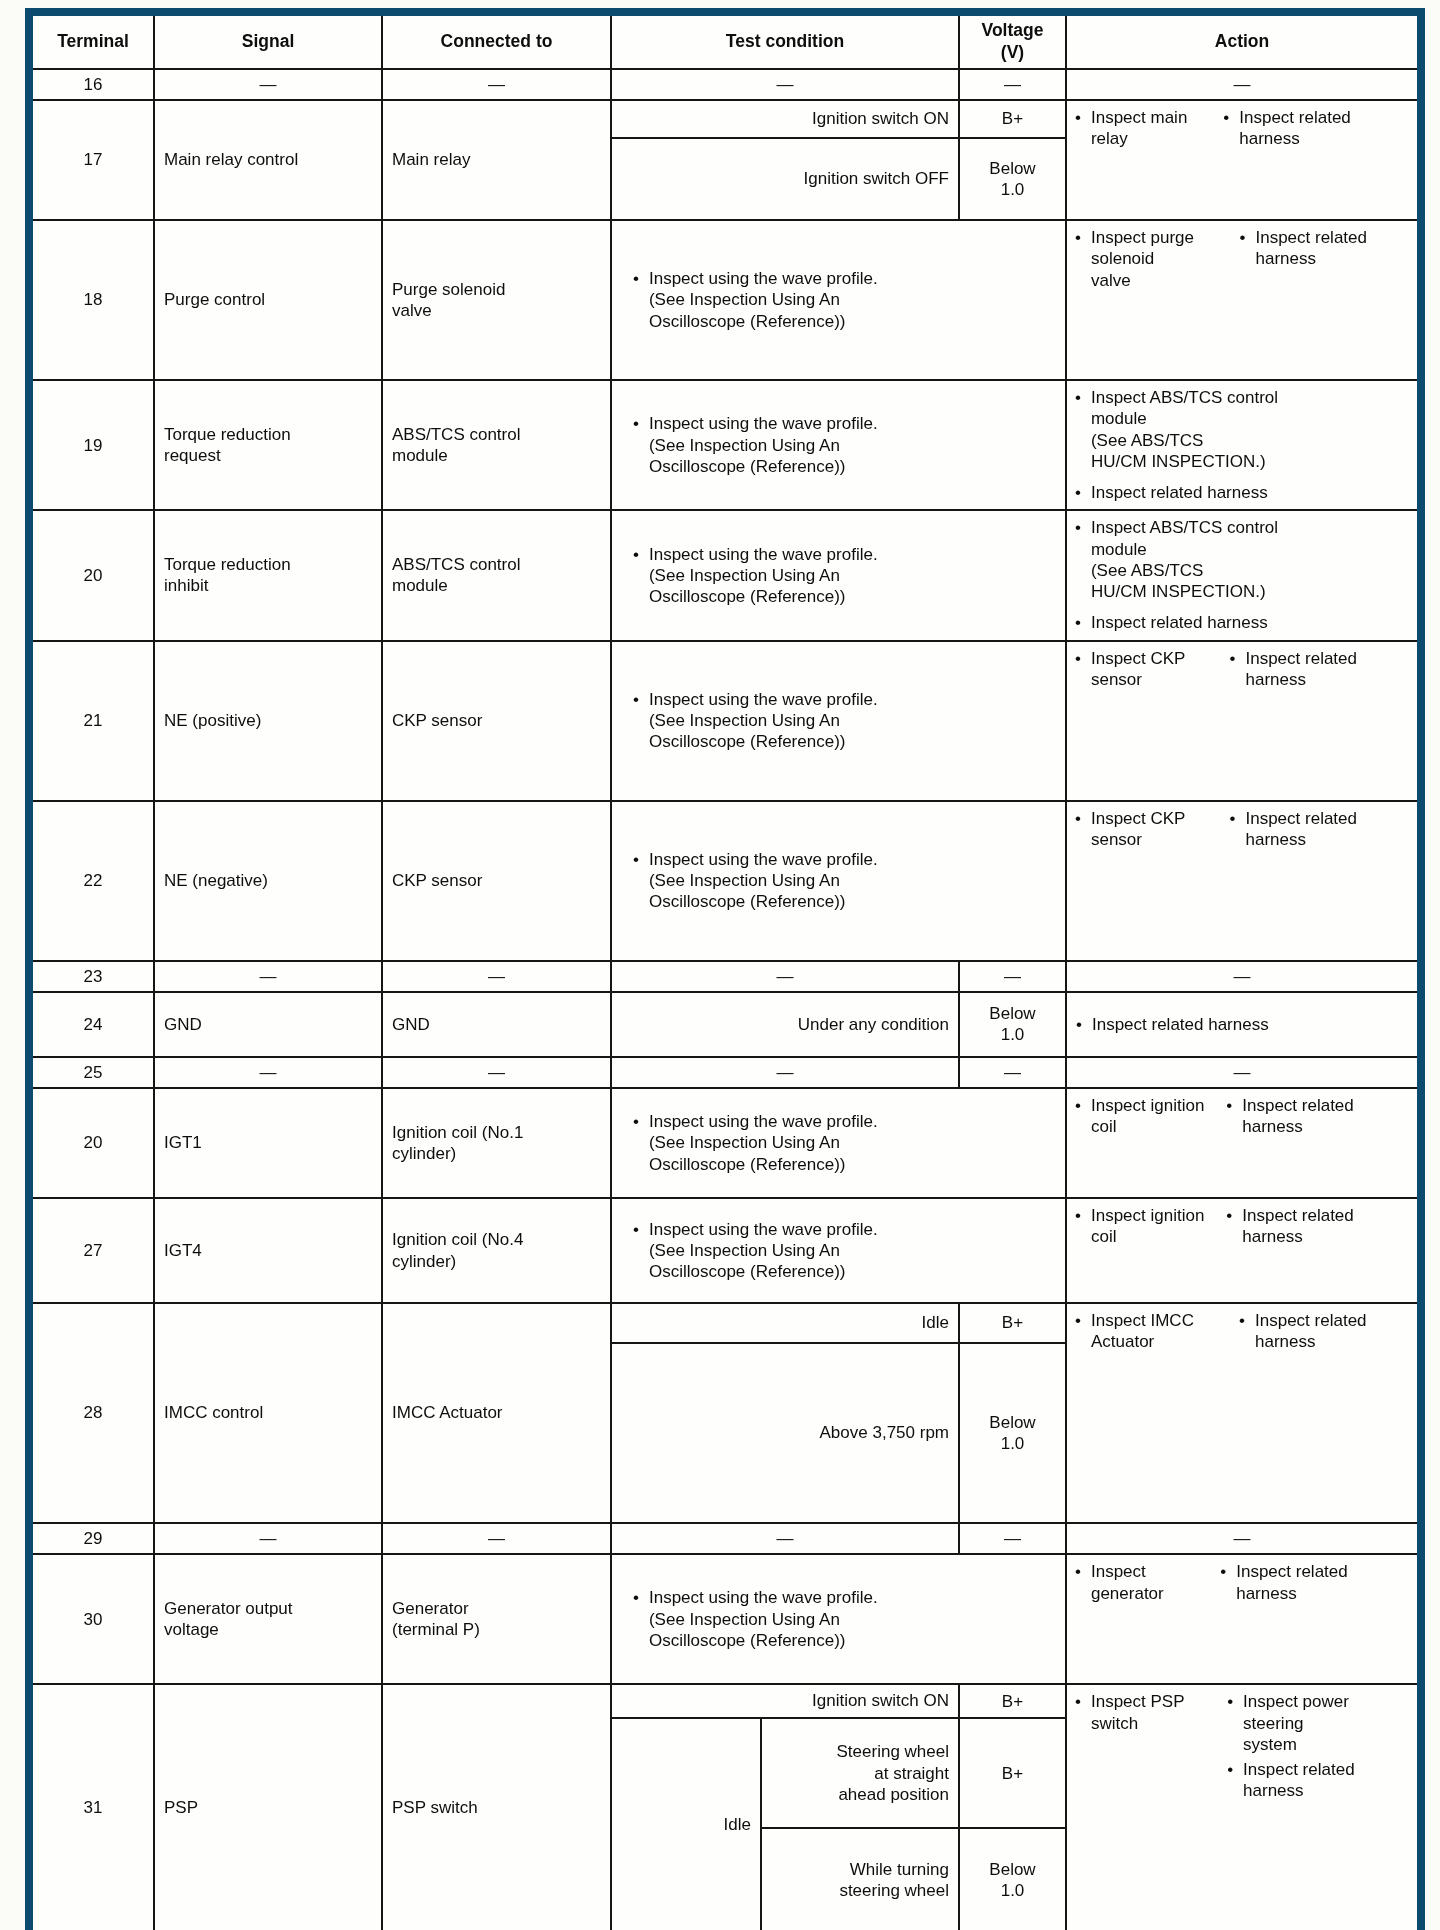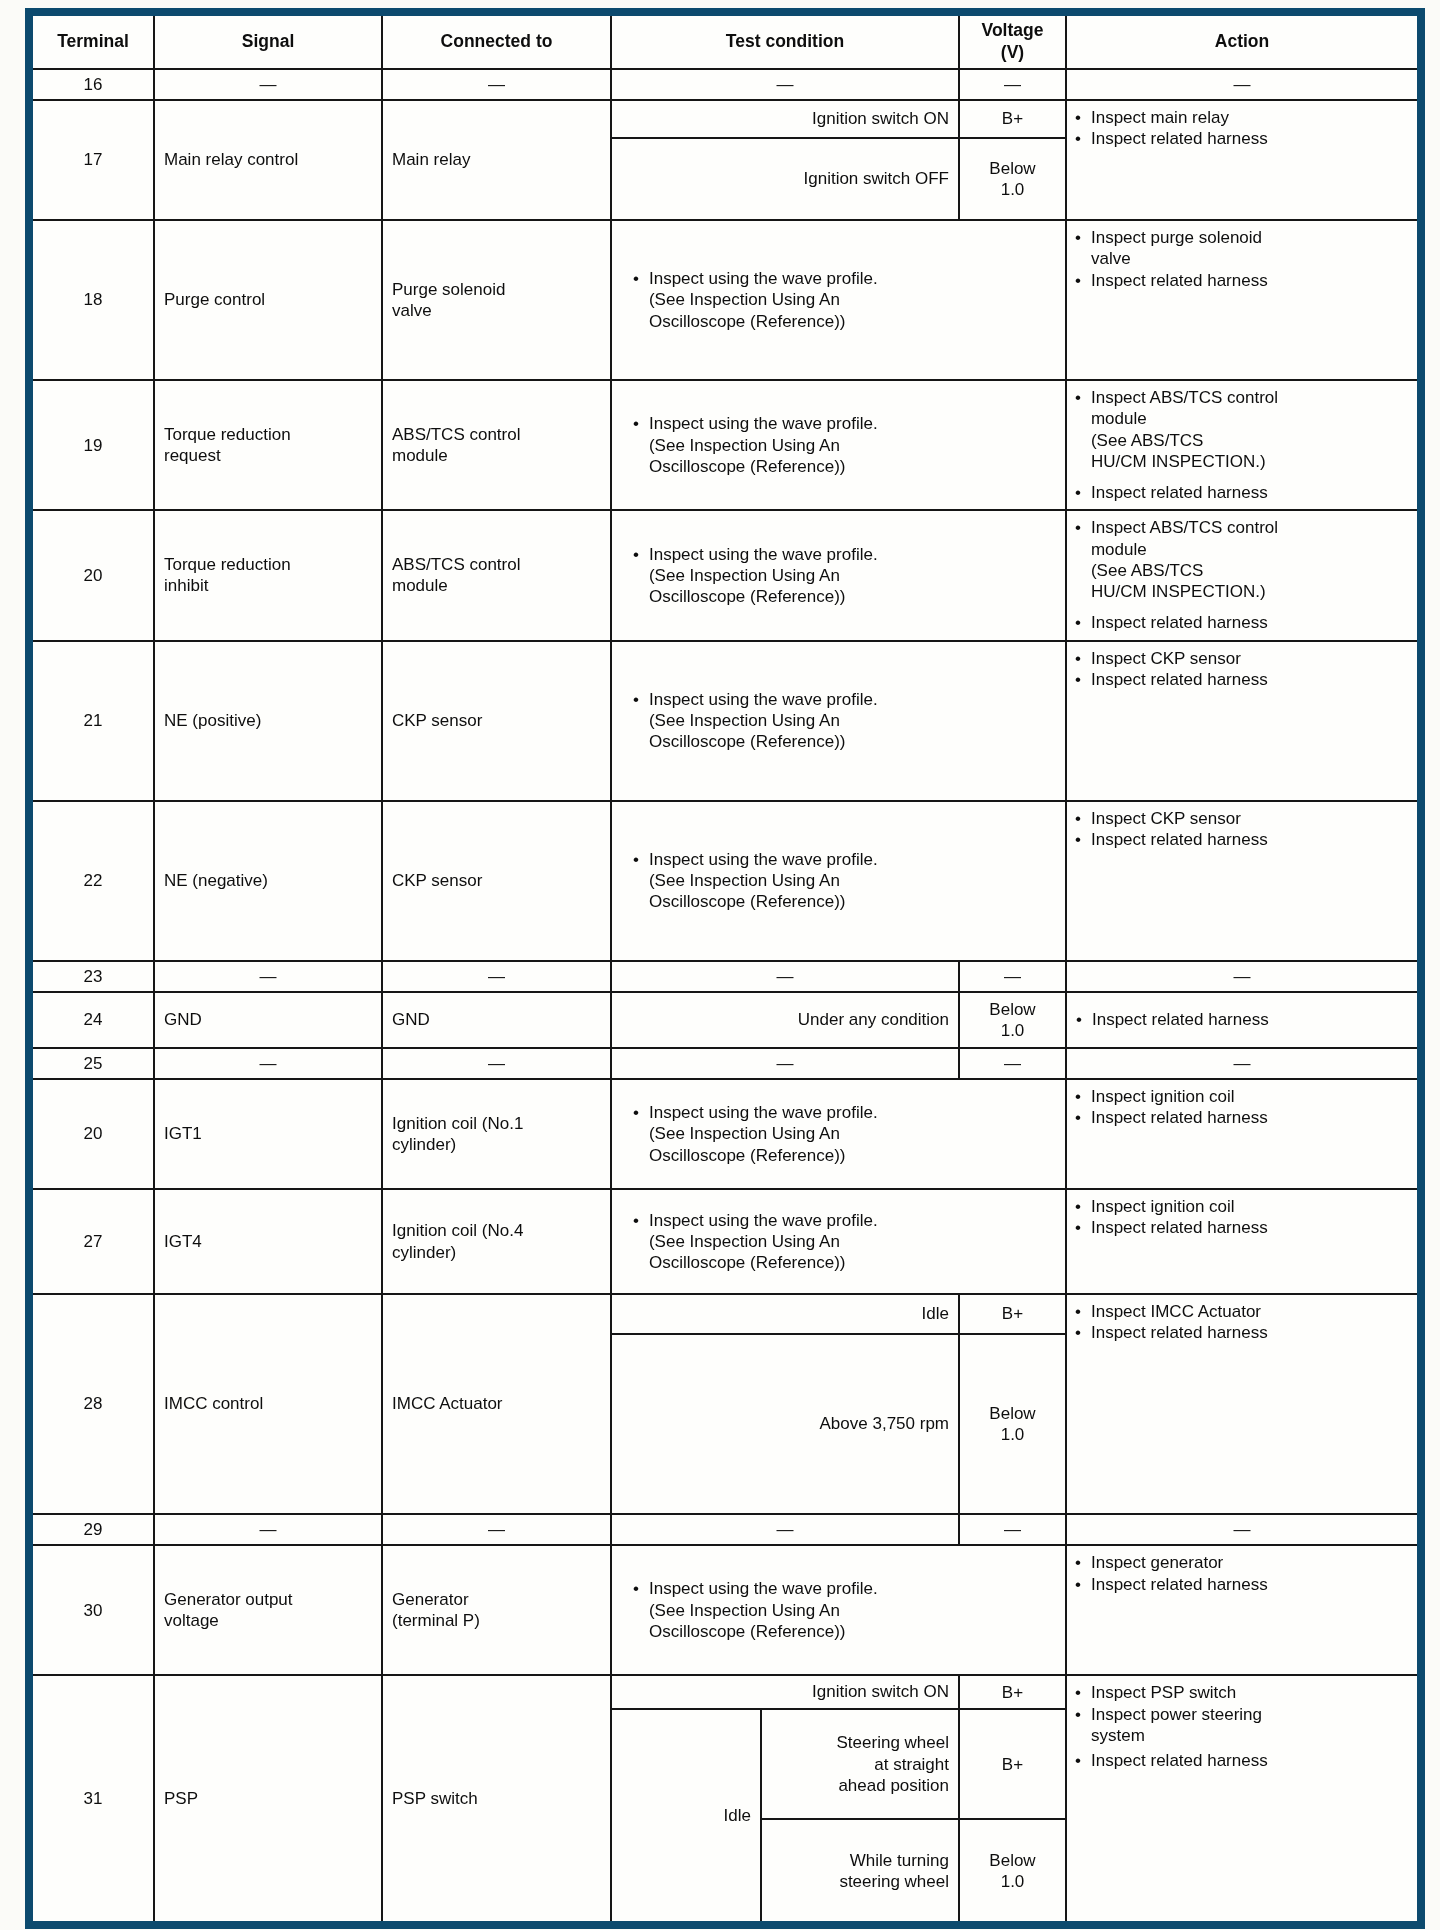--- a/index.html
+++ b/index.html
@@ -34,26 +34,26 @@
   .c-volt{text-align:center;padding:2px 4px;}
   .c-dash{text-align:center;color:#121212;}
   .c-action{vertical-align:top;padding:6px 8px;}
   .c-cond{text-align:right;vertical-align:middle;border-radius:17px;}
   .c-cond-top{vertical-align:top;padding-top:5px;}
   
   .bi{display:flex;gap:10px;align-items:flex-start;text-align:left;}
   .bi::before{content:"\2022";flex:0 0 auto;line-height:1.25;}
   .cond-bi{padding-left:12px;padding-right:4px;}
   
-  .stack{display:flex;flex-direction:column;justify-content:flex-start;}
+  .stack{display:flex;flex-direction:row;justify-content:flex-start;}
   .stack-top{display:flex;flex-direction:column;justify-content:center;gap:10px;}
   .grp{display:flex;flex-direction:column;gap:4px;}
   
   .h28{height:28px}.h30{height:30px}.h34{height:34px}.h38{height:38px}
-  .h40{height:40px}.h48{height:48px}.h55{height:56px}.h82{height:82px}
+  .h40{height:40px}.h48{height:48px}.h55{height:65px}.h82{height:82px}
   .h105{height:105px}.h106{height:106px}.h110{height:110px}.h130{height:130px}
   .h160{height:160px}.h180{height:180px}
   
   .mh88{min-height:88px}.mh92{min-height:92px}.mh104{min-height:102px}
   .mh112{min-height:112px}.mh142{min-height:142px}.mh202{min-height:202px}
   .mh232{min-height:232px}
 </style>
 </head>
 <body>
 

